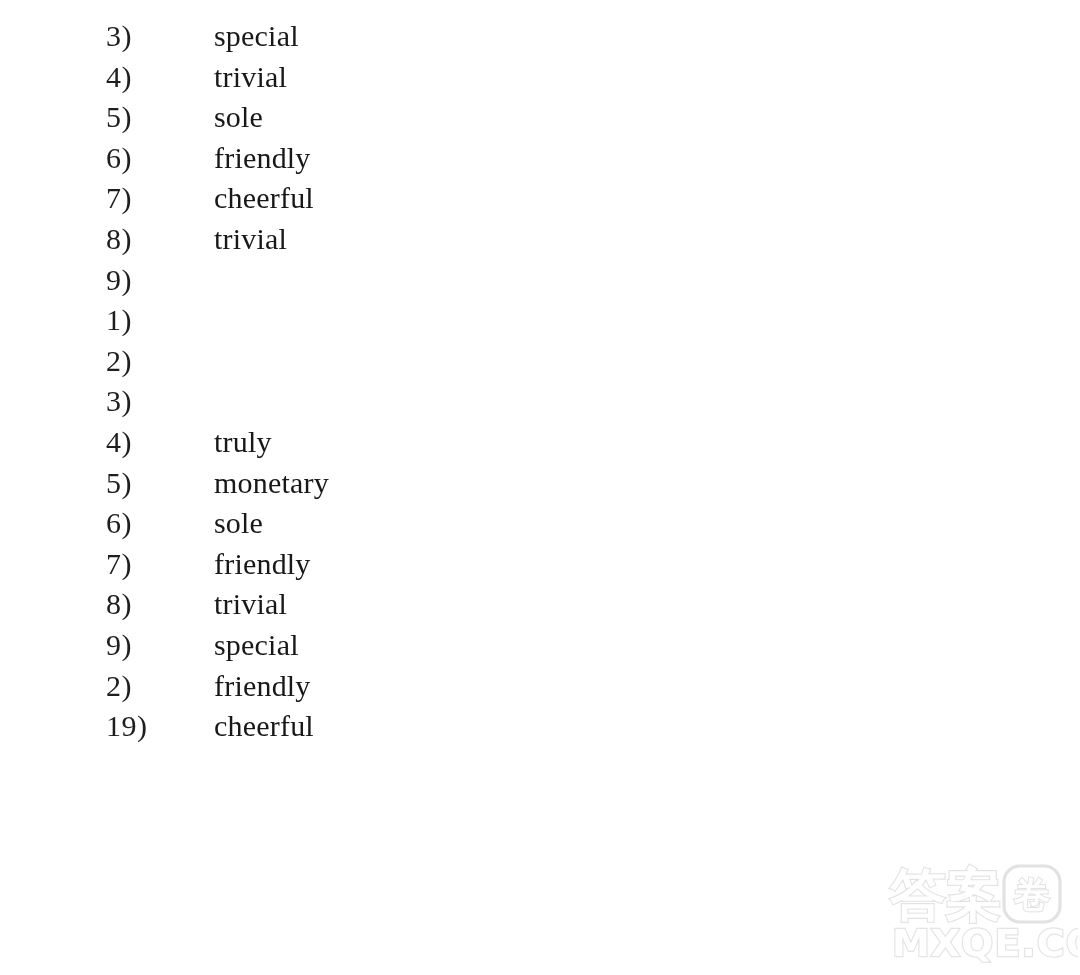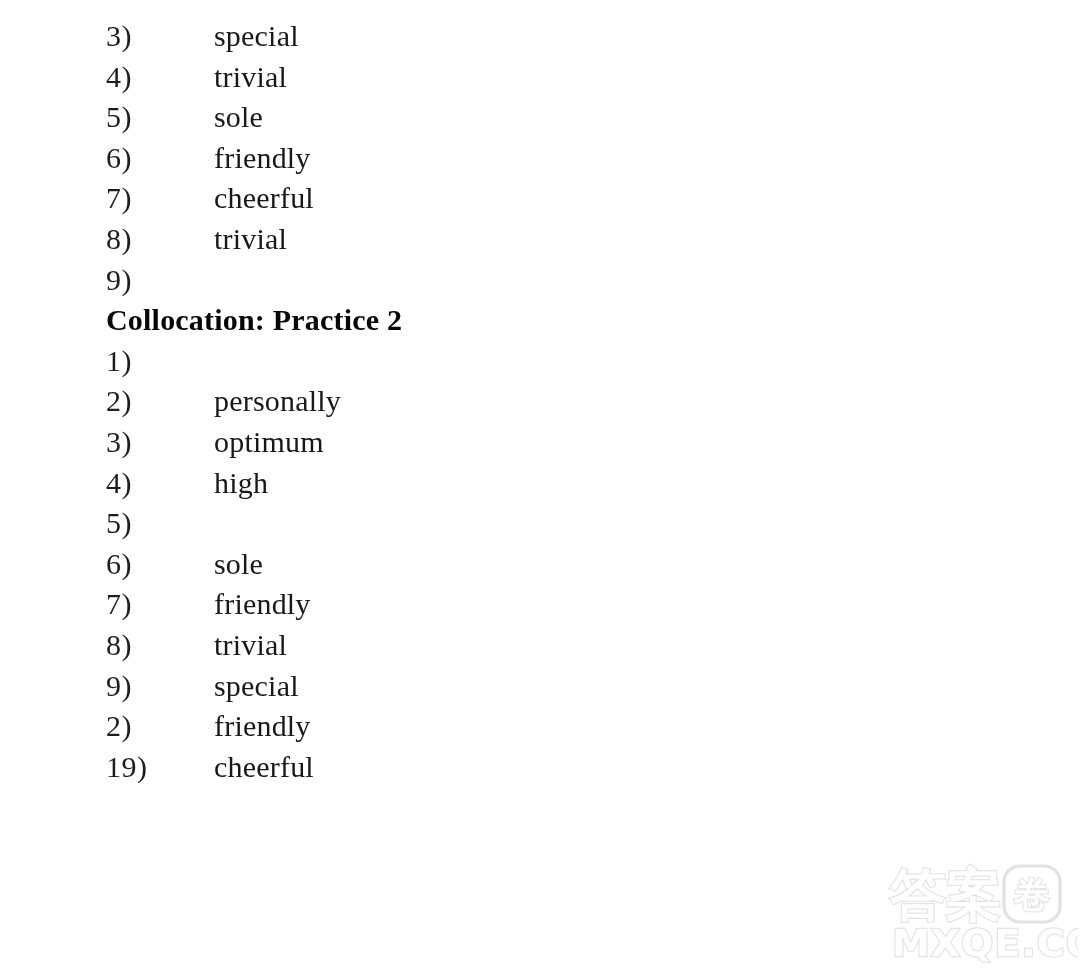--- a/index.html
+++ b/index.html
@@ -142,38 +142,36 @@
         <span class="num">7)</span>
         <span class="word">cheerful</span>
       </div>
       <div class="answer-line">
         <span class="num">8)</span>
         <span class="word">trivial</span>
       </div>
       <div class="answer-line">
         <span class="num">9)</span>
       </div>
-      <div class="section-heading">Collocation: Practice 2</div>
       <div class="answer-line">
         <span class="num">1)</span>
       </div>
       <div class="answer-line">
         <span class="num">2)</span>
-        <span class="word">personally</span>
       </div>
       <div class="answer-line">
         <span class="num">3)</span>
-        <span class="word">optimum</span>
       </div>
       <div class="answer-line">
         <span class="num">4)</span>
-        <span class="word">high</span>
+        <span class="word">truly</span>
       </div>
       <div class="answer-line">
         <span class="num">5)</span>
+        <span class="word">monetary</span>
       </div>
       <div class="answer-line">
         <span class="num">6)</span>
         <span class="word">sole</span>
       </div>
       <div class="answer-line">
         <span class="num">7)</span>
         <span class="word">friendly</span>
       </div>
       <div class="answer-line">

